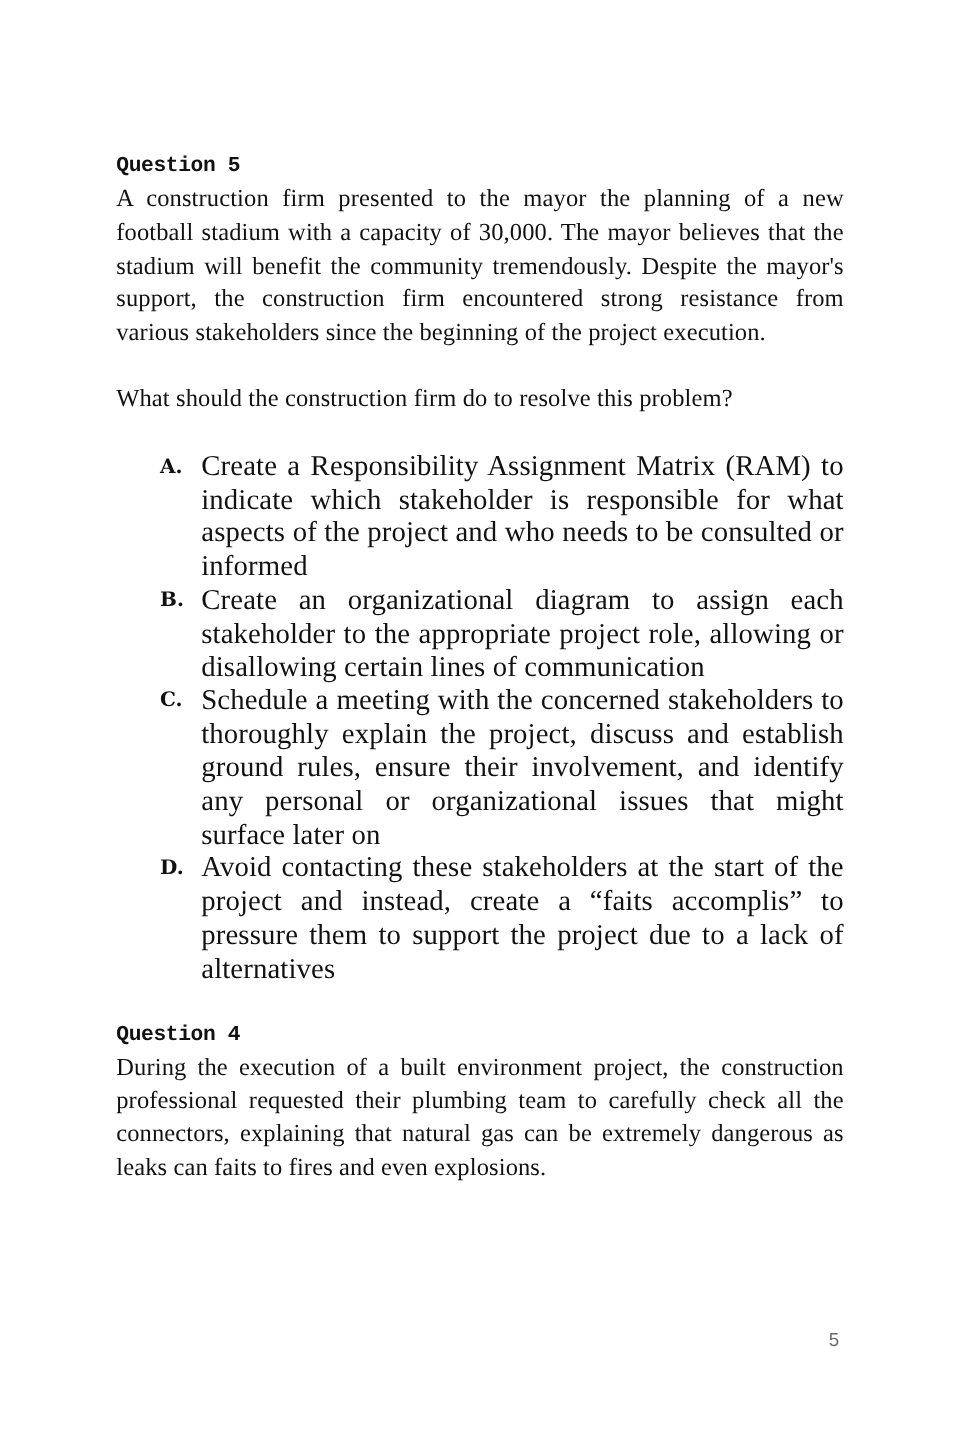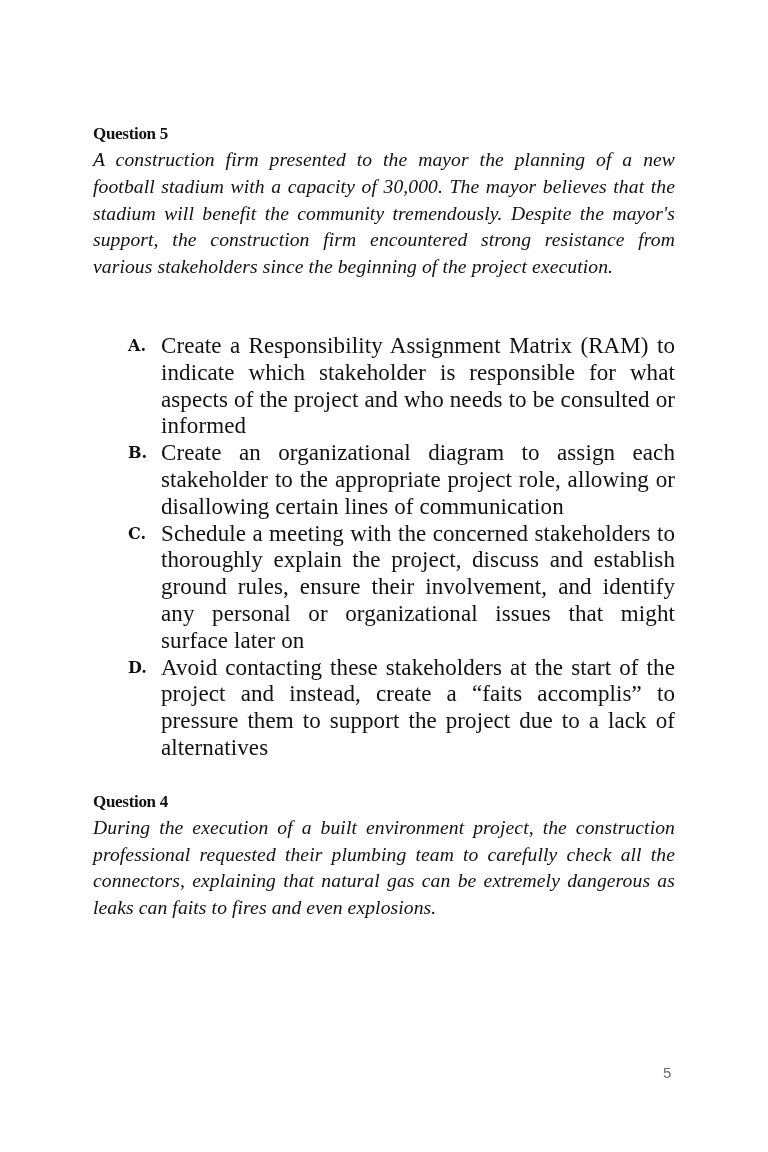--- a/index.html
+++ b/index.html
@@ -15,36 +15,35 @@
       font-family: "DejaVu Serif", "Liberation Serif", serif;
       color: #111111;
     }
     .page {
       position: absolute;
       left: 93px;
       top: 120px;
       width: 582px;
     }
     .q-title {
-      font-family: Liberation Serif, serif;
+      font-family: Liberation Mono, monospace;
       font-weight: bold;
       font-size: 17px;
       line-height: 27px;
       margin: 0;
       letter-spacing: -0.3px;
     }
     .para {
       font-size: 17.4px;
       line-height: 26.8px;
       text-align: justify;
       margin: 0;
       font-family: "Liberation Serif", "DejaVu Serif", serif;
       font-size: 19.6px;
       letter-spacing: 0.1px;
-      font-style: italic;
     }
     .gap { height: 26px; }
     .gap-small { height: 26px; }
     .options {
       list-style: none;
       margin: 0;
       padding: 0 0 0 35px;
     }
     .option {
       display: flex;
@@ -76,20 +75,21 @@
   </style>
 </head>
 <body>
 
 <div class="page">
 
   <section>
     <h2 class="q-title">Question 5</h2>
     <p class="para">A construction firm presented to the mayor the planning of a new football stadium with a capacity of 30,000.  The mayor believes that the stadium will benefit the community tremendously.  Despite the mayor's support, the construction firm encountered strong resistance from various stakeholders since the beginning of the project execution.</p>
     <div class="gap"></div>
+    <p class="para">What should the construction firm do to resolve this problem?</p>
     <div class="gap"></div>
     <ul class="options">
       <li class="option">
         <span class="opt-label">A.</span>
         <span class="opt-text">Create a Responsibility Assignment Matrix (RAM) to indicate which stakeholder is responsible for what aspects of the project and who needs to be consulted or informed</span>
       </li>
       <li class="option">
         <span class="opt-label">B.</span>
         <span class="opt-text">Create an organizational diagram to assign each stakeholder to the appropriate project role, allowing or disallowing certain lines of communication</span>
       </li>

